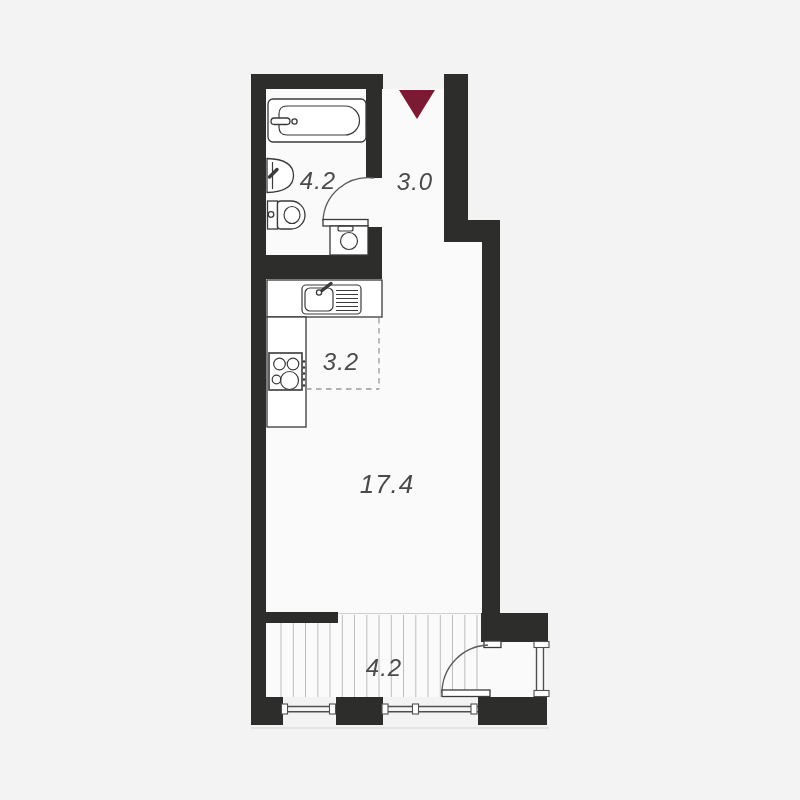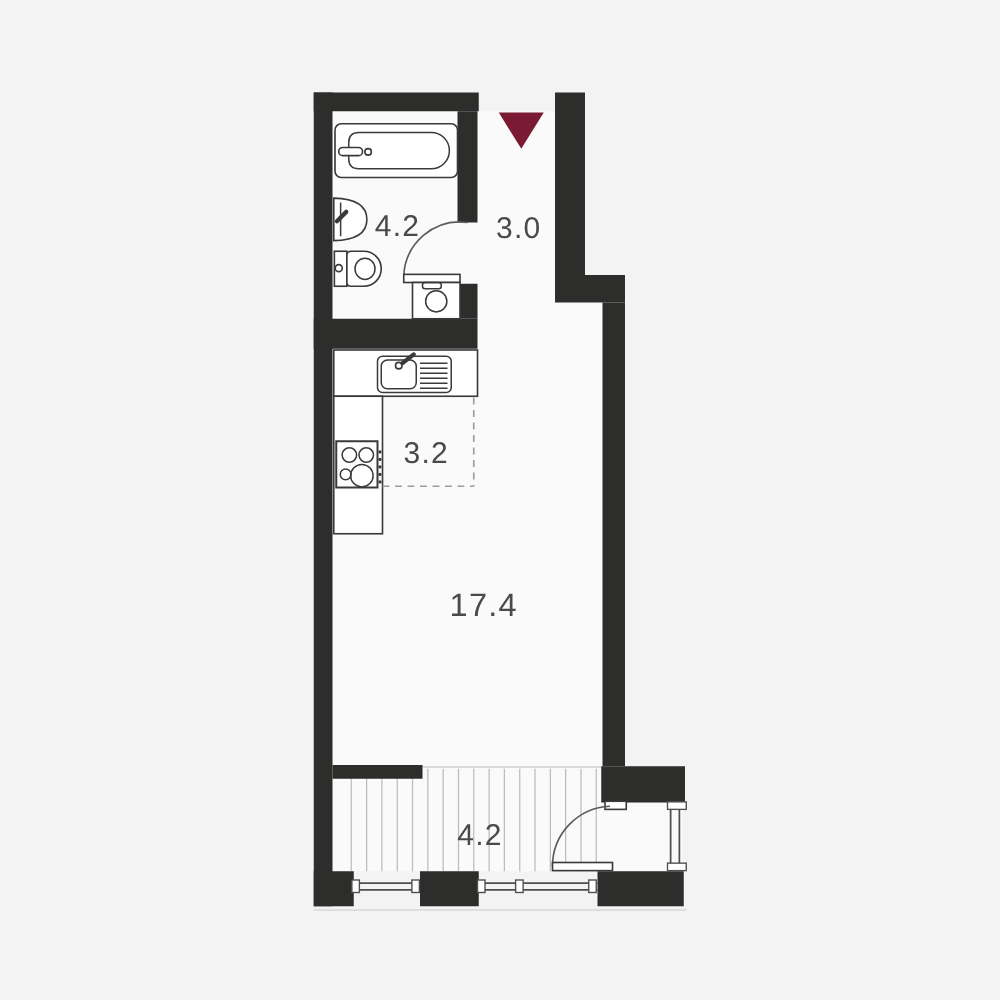--- a/index.html
+++ b/index.html
@@ -7,21 +7,21 @@
     --color-floor:#fafafa;
     --color-wall:#2d2d2c;
     --color-accent:#7a1b33;
     --color-line:#3a3a3a;
     --color-label:#4a4a4a;
     --color-hatch:#bcbcbc;
     --color-glaze:#4f4f4f;
   }
   html,body{margin:0;padding:0;}
   body{background:var(--color-background);font-family:"Liberation Sans",sans-serif;}
-  .canvas{position:relative;width:676px;height:800px;background:var(--color-background);overflow:hidden;}
+  .canvas{position:relative;width:676px;height:800px;background:var(--color-background);overflow:hidden;font-style:italic;}
   svg{display:block;}
   .floor{fill:var(--color-floor);}
   .wall{fill:var(--color-wall);}
   .fx{fill:#ffffff;stroke:var(--color-line);stroke-width:1.3;}
   .fx2{fill:#ffffff;stroke:var(--color-line);stroke-width:1.6;}
   .thin{fill:none;stroke:var(--color-line);stroke-width:1.2;}
   .arc{fill:none;stroke:#5a5a5a;stroke-width:1.3;}
   .hatch{stroke:var(--color-hatch);stroke-width:1;fill:none;}
   .winline{stroke:var(--color-glaze);stroke-width:1.4;fill:none;}
   .cap{fill:#ffffff;stroke:var(--color-glaze);stroke-width:1.1;}

